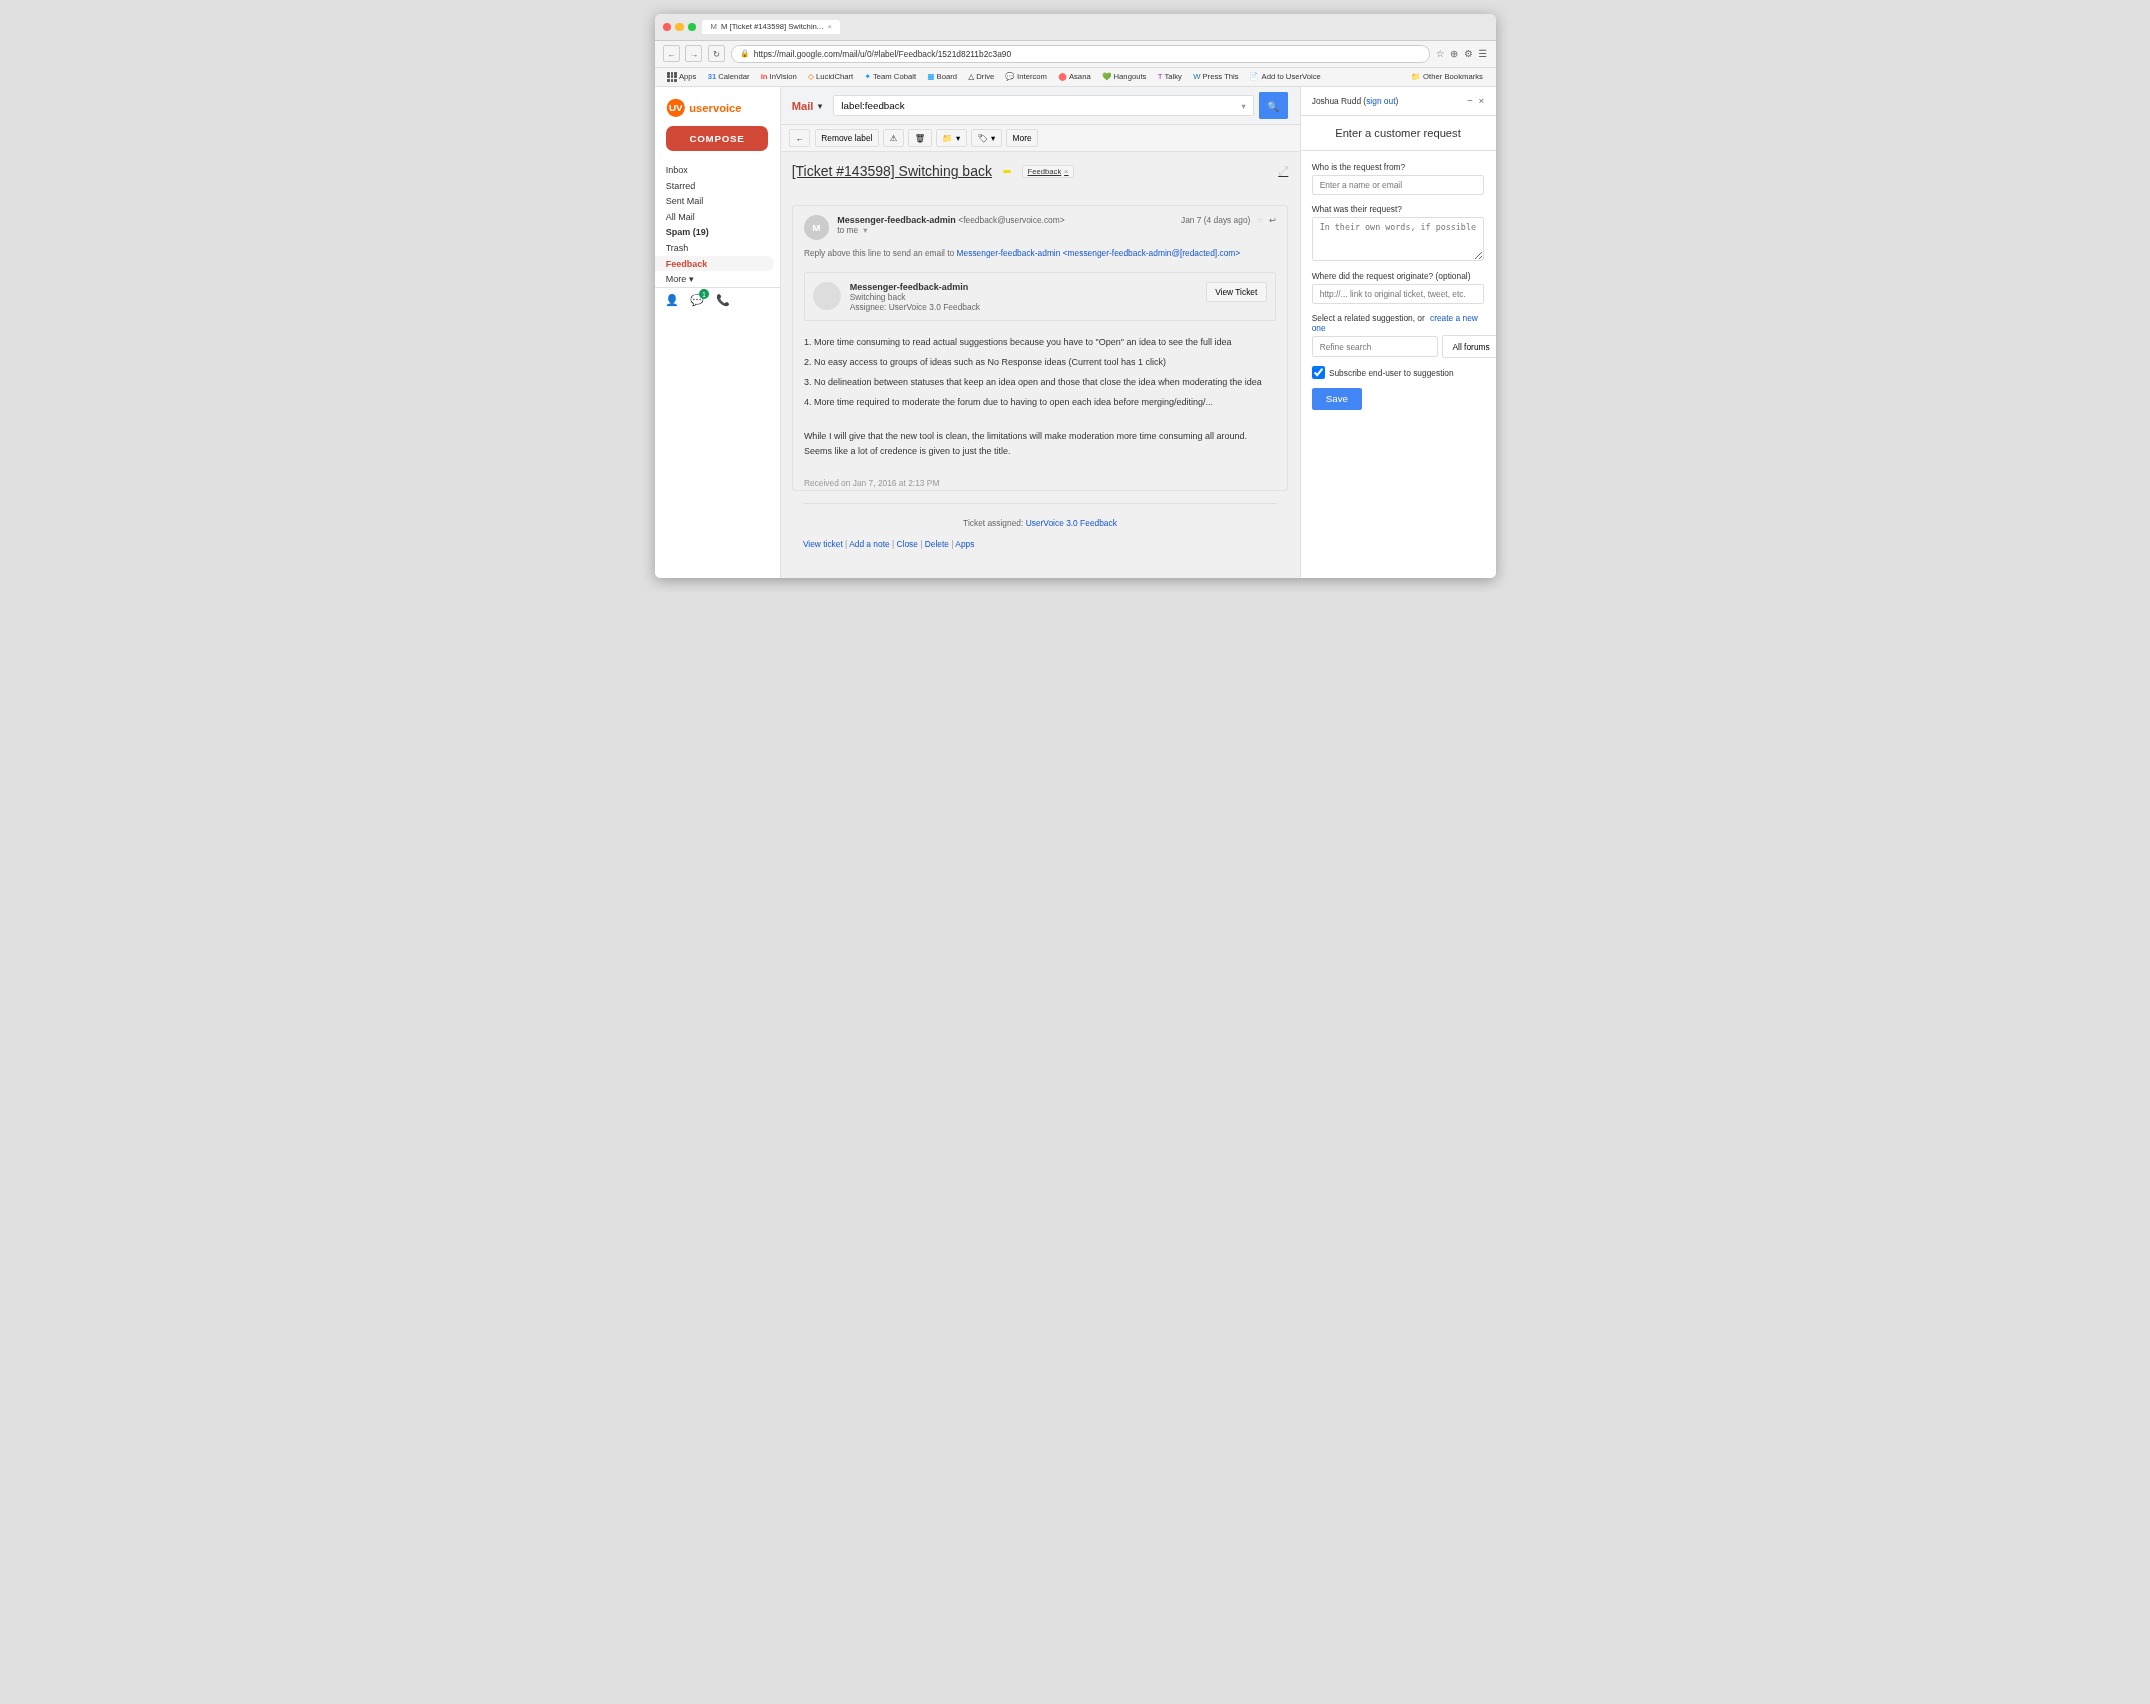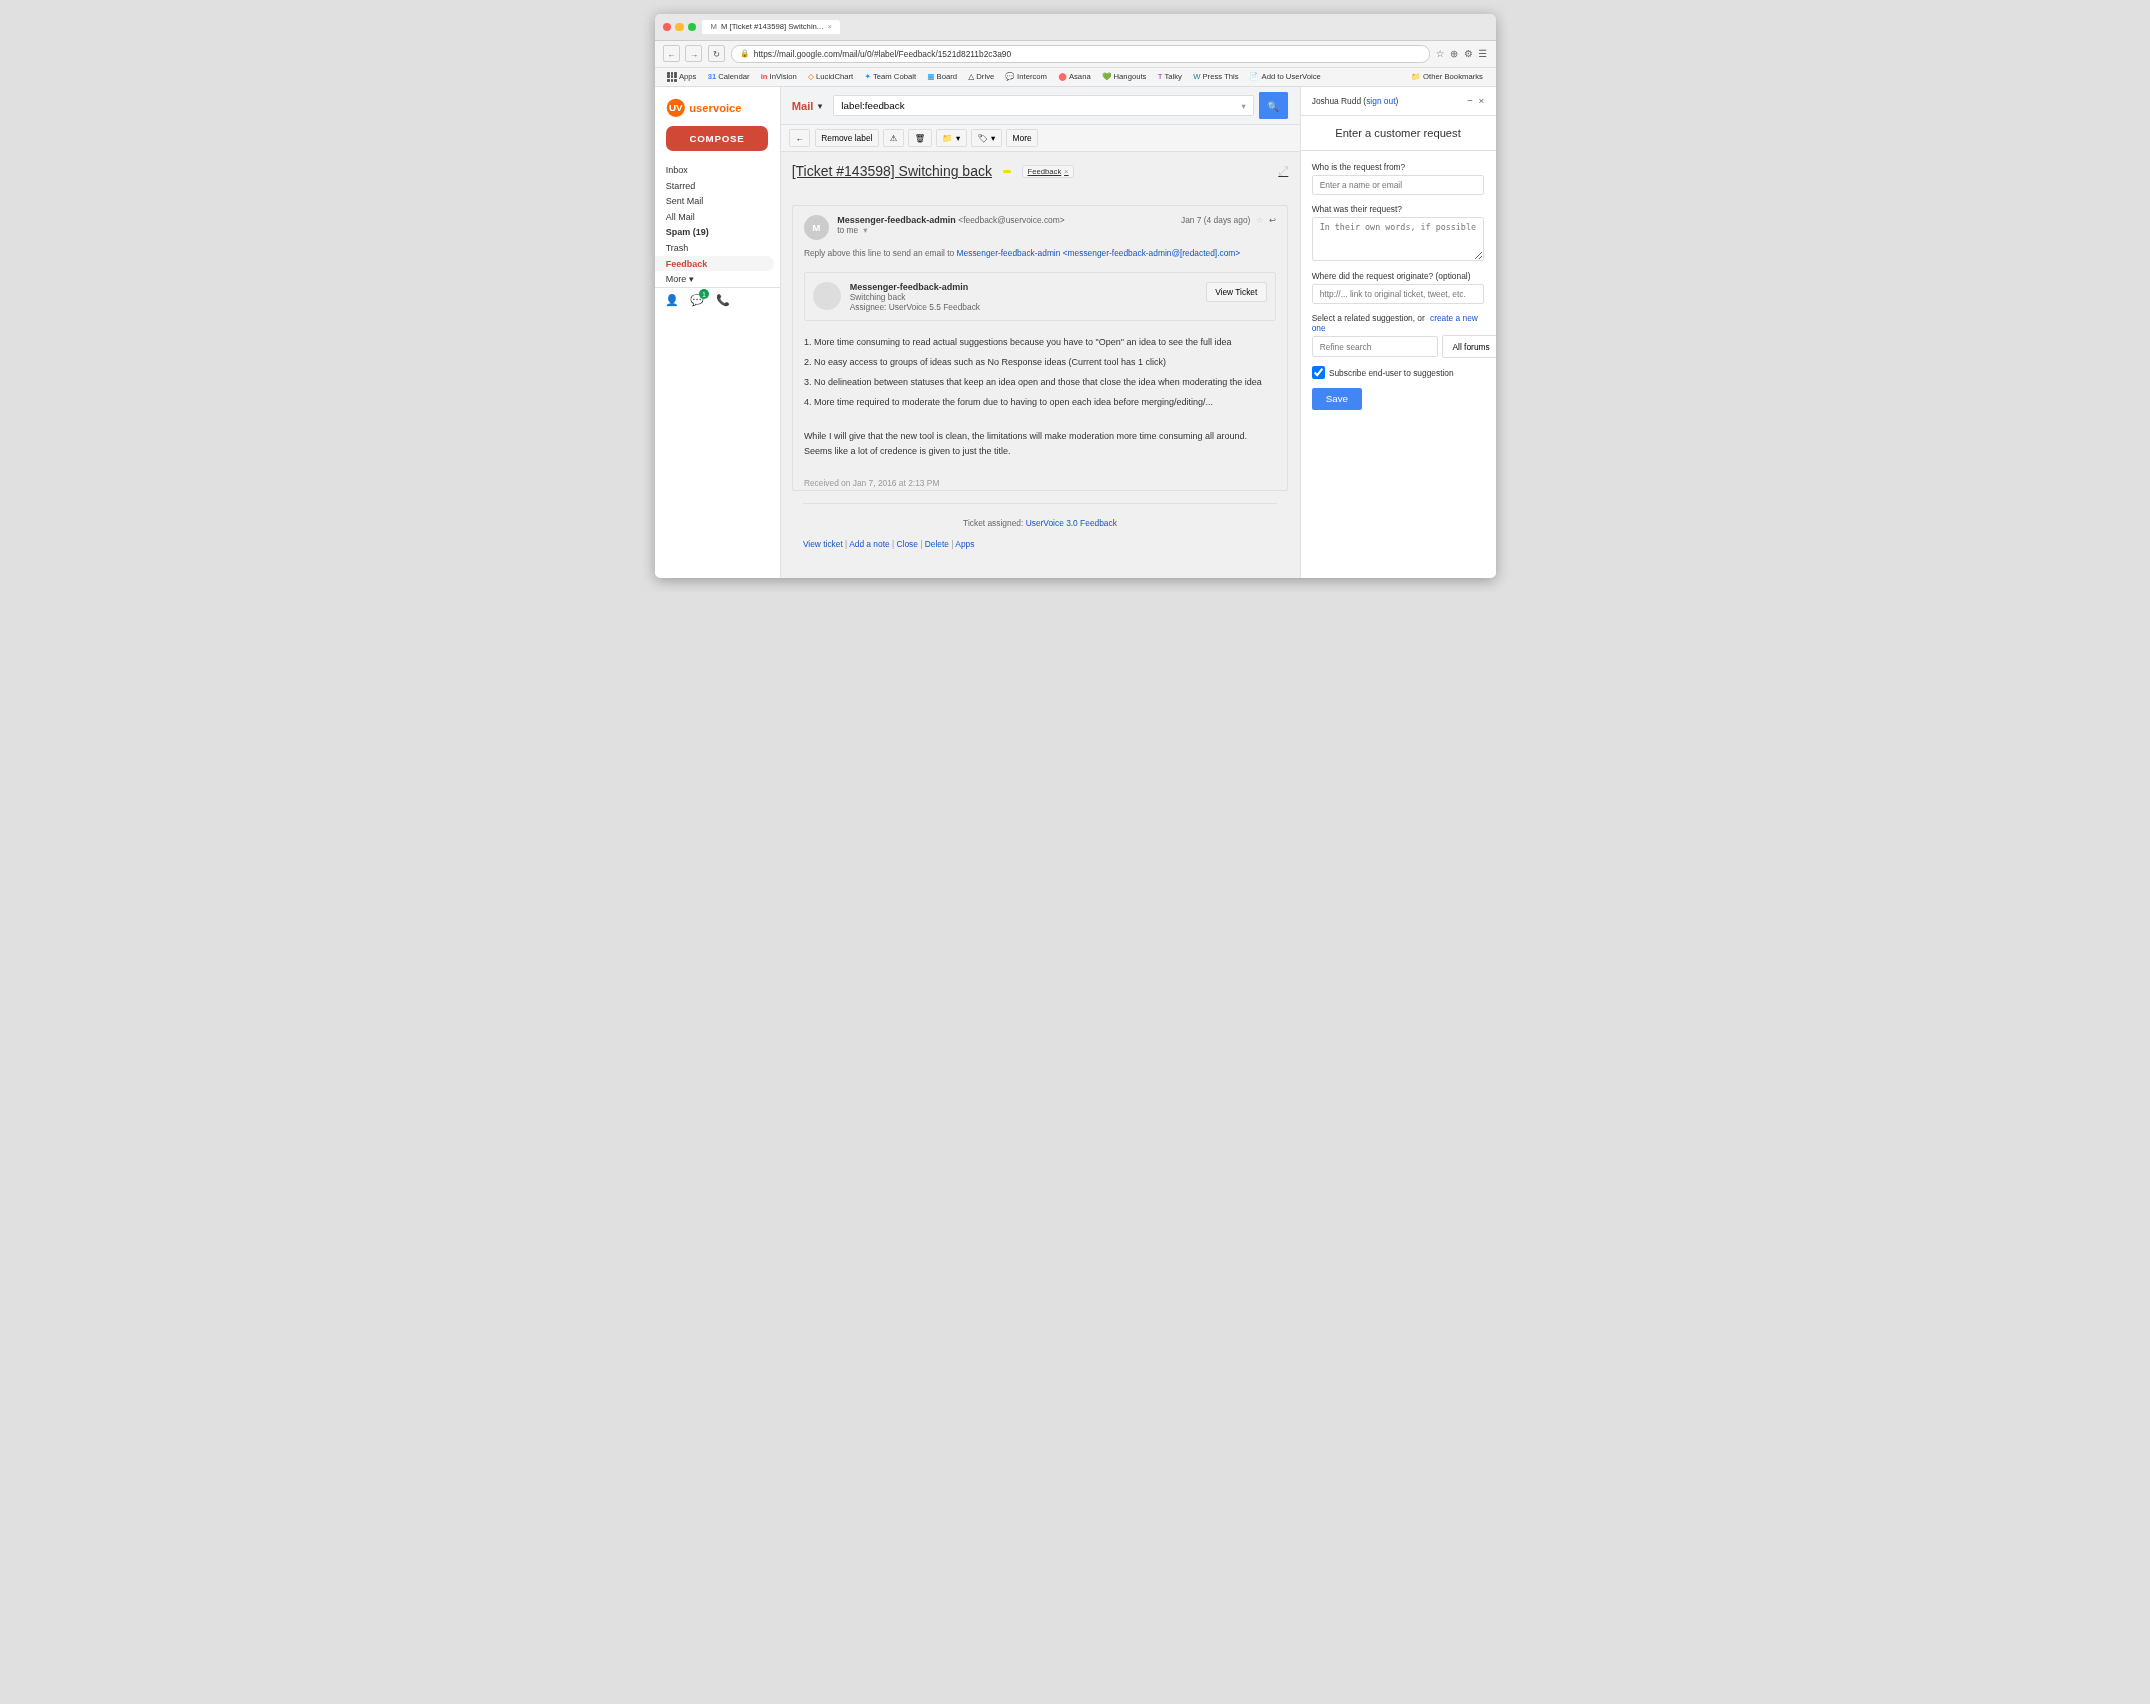--- a/index.html
+++ b/index.html
@@ -339,21 +339,21 @@
             <div class="reply-line">
               <span>Reply above this line to send an email to </span>
               <a href="#">Messenger-feedback-admin &lt;messenger-feedback-admin@[redacted].com&gt;</a>
             </div>
 
             <div class="email-card">
               <div class="email-card-avatar"></div>
               <div class="email-card-body">
                 <div class="email-card-title">Messenger-feedback-admin</div>
                 <div class="email-card-subtitle">Switching back</div>
-                <div class="email-card-subtitle">Assignee: UserVoice 5.5 Feedback</div>
+                <div class="email-card-subtitle">Assignee: UserVoice 3.0 Feedback</div>
               </div>
               <button class="view-ticket-btn">View Ticket</button>
             </div>
 
             <div class="email-body">
               <p>1. More time consuming to read actual suggestions because you have to "Open" an idea to see the full idea</p>
               <p>2. No easy access to groups of ideas such as No Response ideas (Current tool has 1 click)</p>
               <p>3. No delineation between statuses that keep an idea open and those that close the idea when moderating the idea</p>
               <p>4. More time required to moderate the forum due to having to open each idea before merging/editing/...</p>
               <br>

